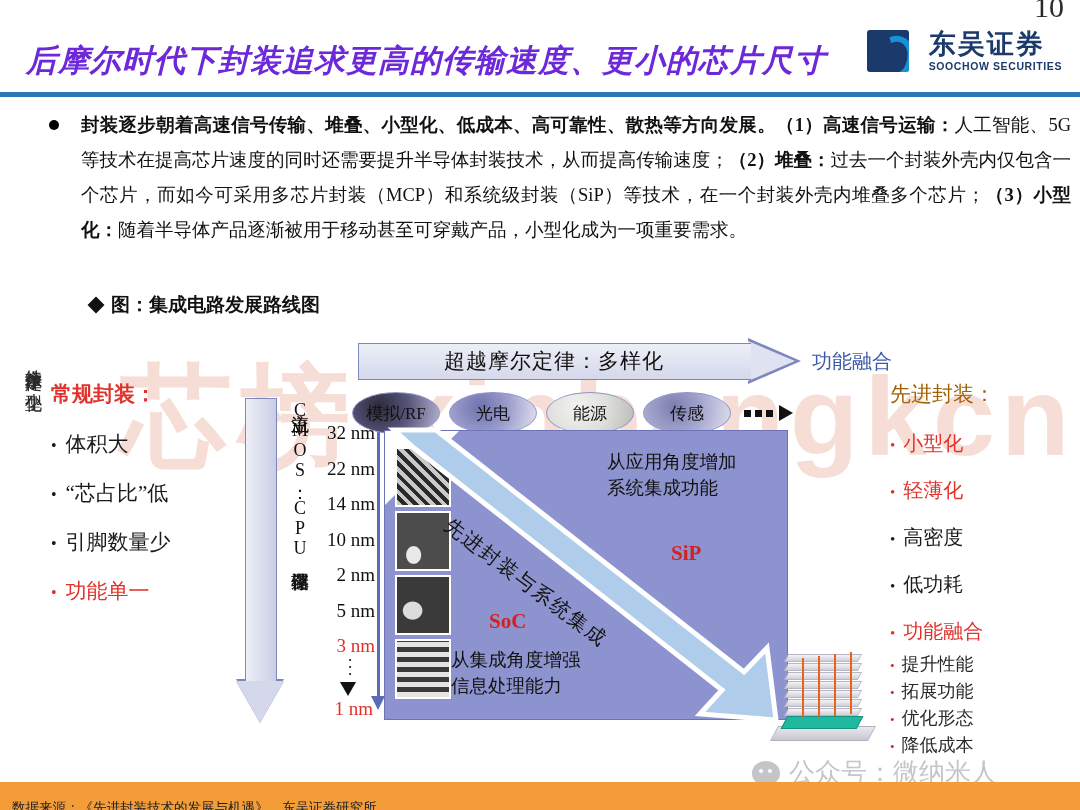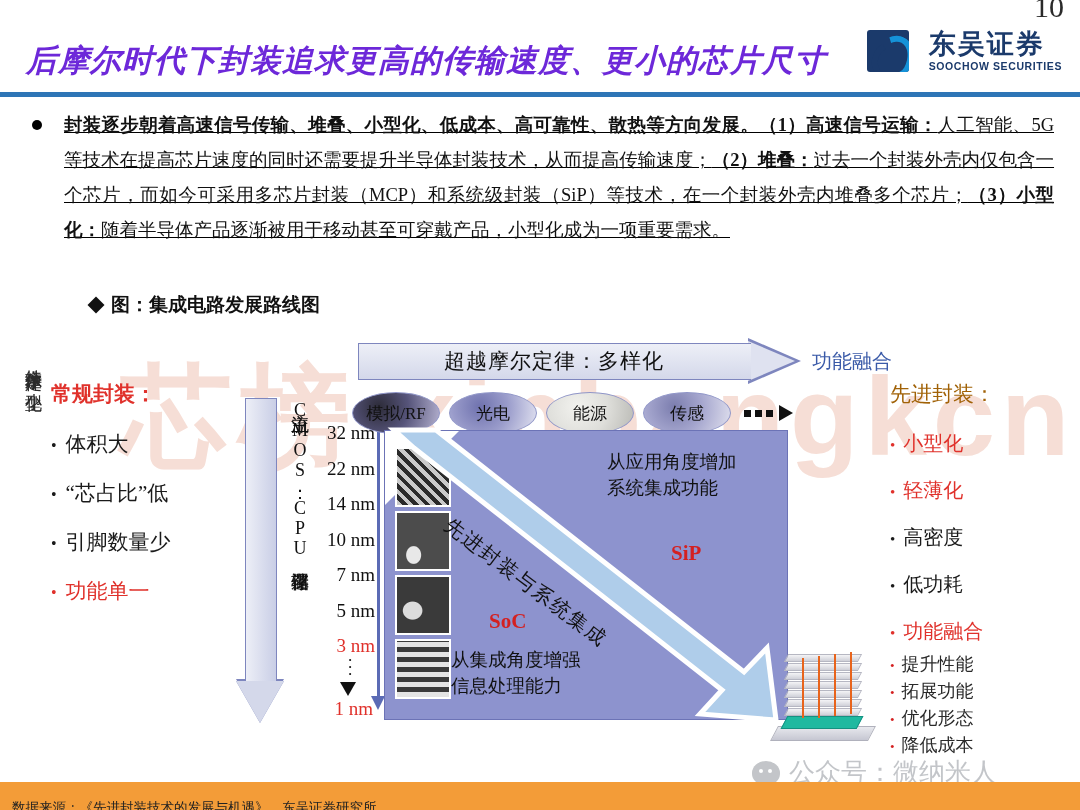--- a/index.html
+++ b/index.html
@@ -44,21 +44,21 @@
   #brand-text{display:flex;flex-direction:column;line-height:1;}
   #brand-cn{font-size:27px;color:#1B3A6B;font-weight:bold;letter-spacing:2px;
     font-family:"Liberation Serif","DejaVu Serif",serif;}
   #brand-en{font-size:10.5px;color:#1B3A6B;font-weight:bold;letter-spacing:0.6px;
     margin-top:3px;font-family:"Liberation Sans","DejaVu Sans",sans-serif;}
   #header-rule{
     position:absolute;left:0;top:92px;width:1080px;height:5px;background:#2E75B6;
   }
 
   
-  #body-block{position:absolute;left:24px;top:108px;width:1030px;text-decoration:underline;}
+  #body-block{position:absolute;left:41px;top:108px;width:1030px;}
   #bullet-dot{
     position:absolute;left:8px;top:12px;width:10px;height:10px;border-radius:50%;
     background:#000;
   }
   #body-text{
     margin-left:40px;
     font-size:18.5px;line-height:35px;color:#111;
     text-align:justify;
     font-family:"Liberation Serif","DejaVu Serif",serif;
   }
@@ -351,21 +351,21 @@
     <div class="head" style="top:283px;"></div>
   </div>
   <div id="down-arrow-label">持续摩尔定律：小型化</div>
 
   <div id="scale-label">主流CMOS：CPU逻辑存储</div>
   <div id="scale-values">
     <div class="nm">32 nm</div>
     <div class="nm">22 nm</div>
     <div class="nm">14 nm</div>
     <div class="nm">10 nm</div>
-    <div class="nm">7 nm</div>
+    <div class="nm">2 nm</div>
     <div class="nm">5 nm</div>
     <div class="nm red">3 nm</div>
   </div>
   <div id="scale-dots">.<br>.<br>.</div>
   <div id="scale-arrowhead"></div>
   <div id="nm1">1 nm</div>
 
   <div id="thin-arrow">
     <div class="ln"></div>
       <div class="hd"></div>

